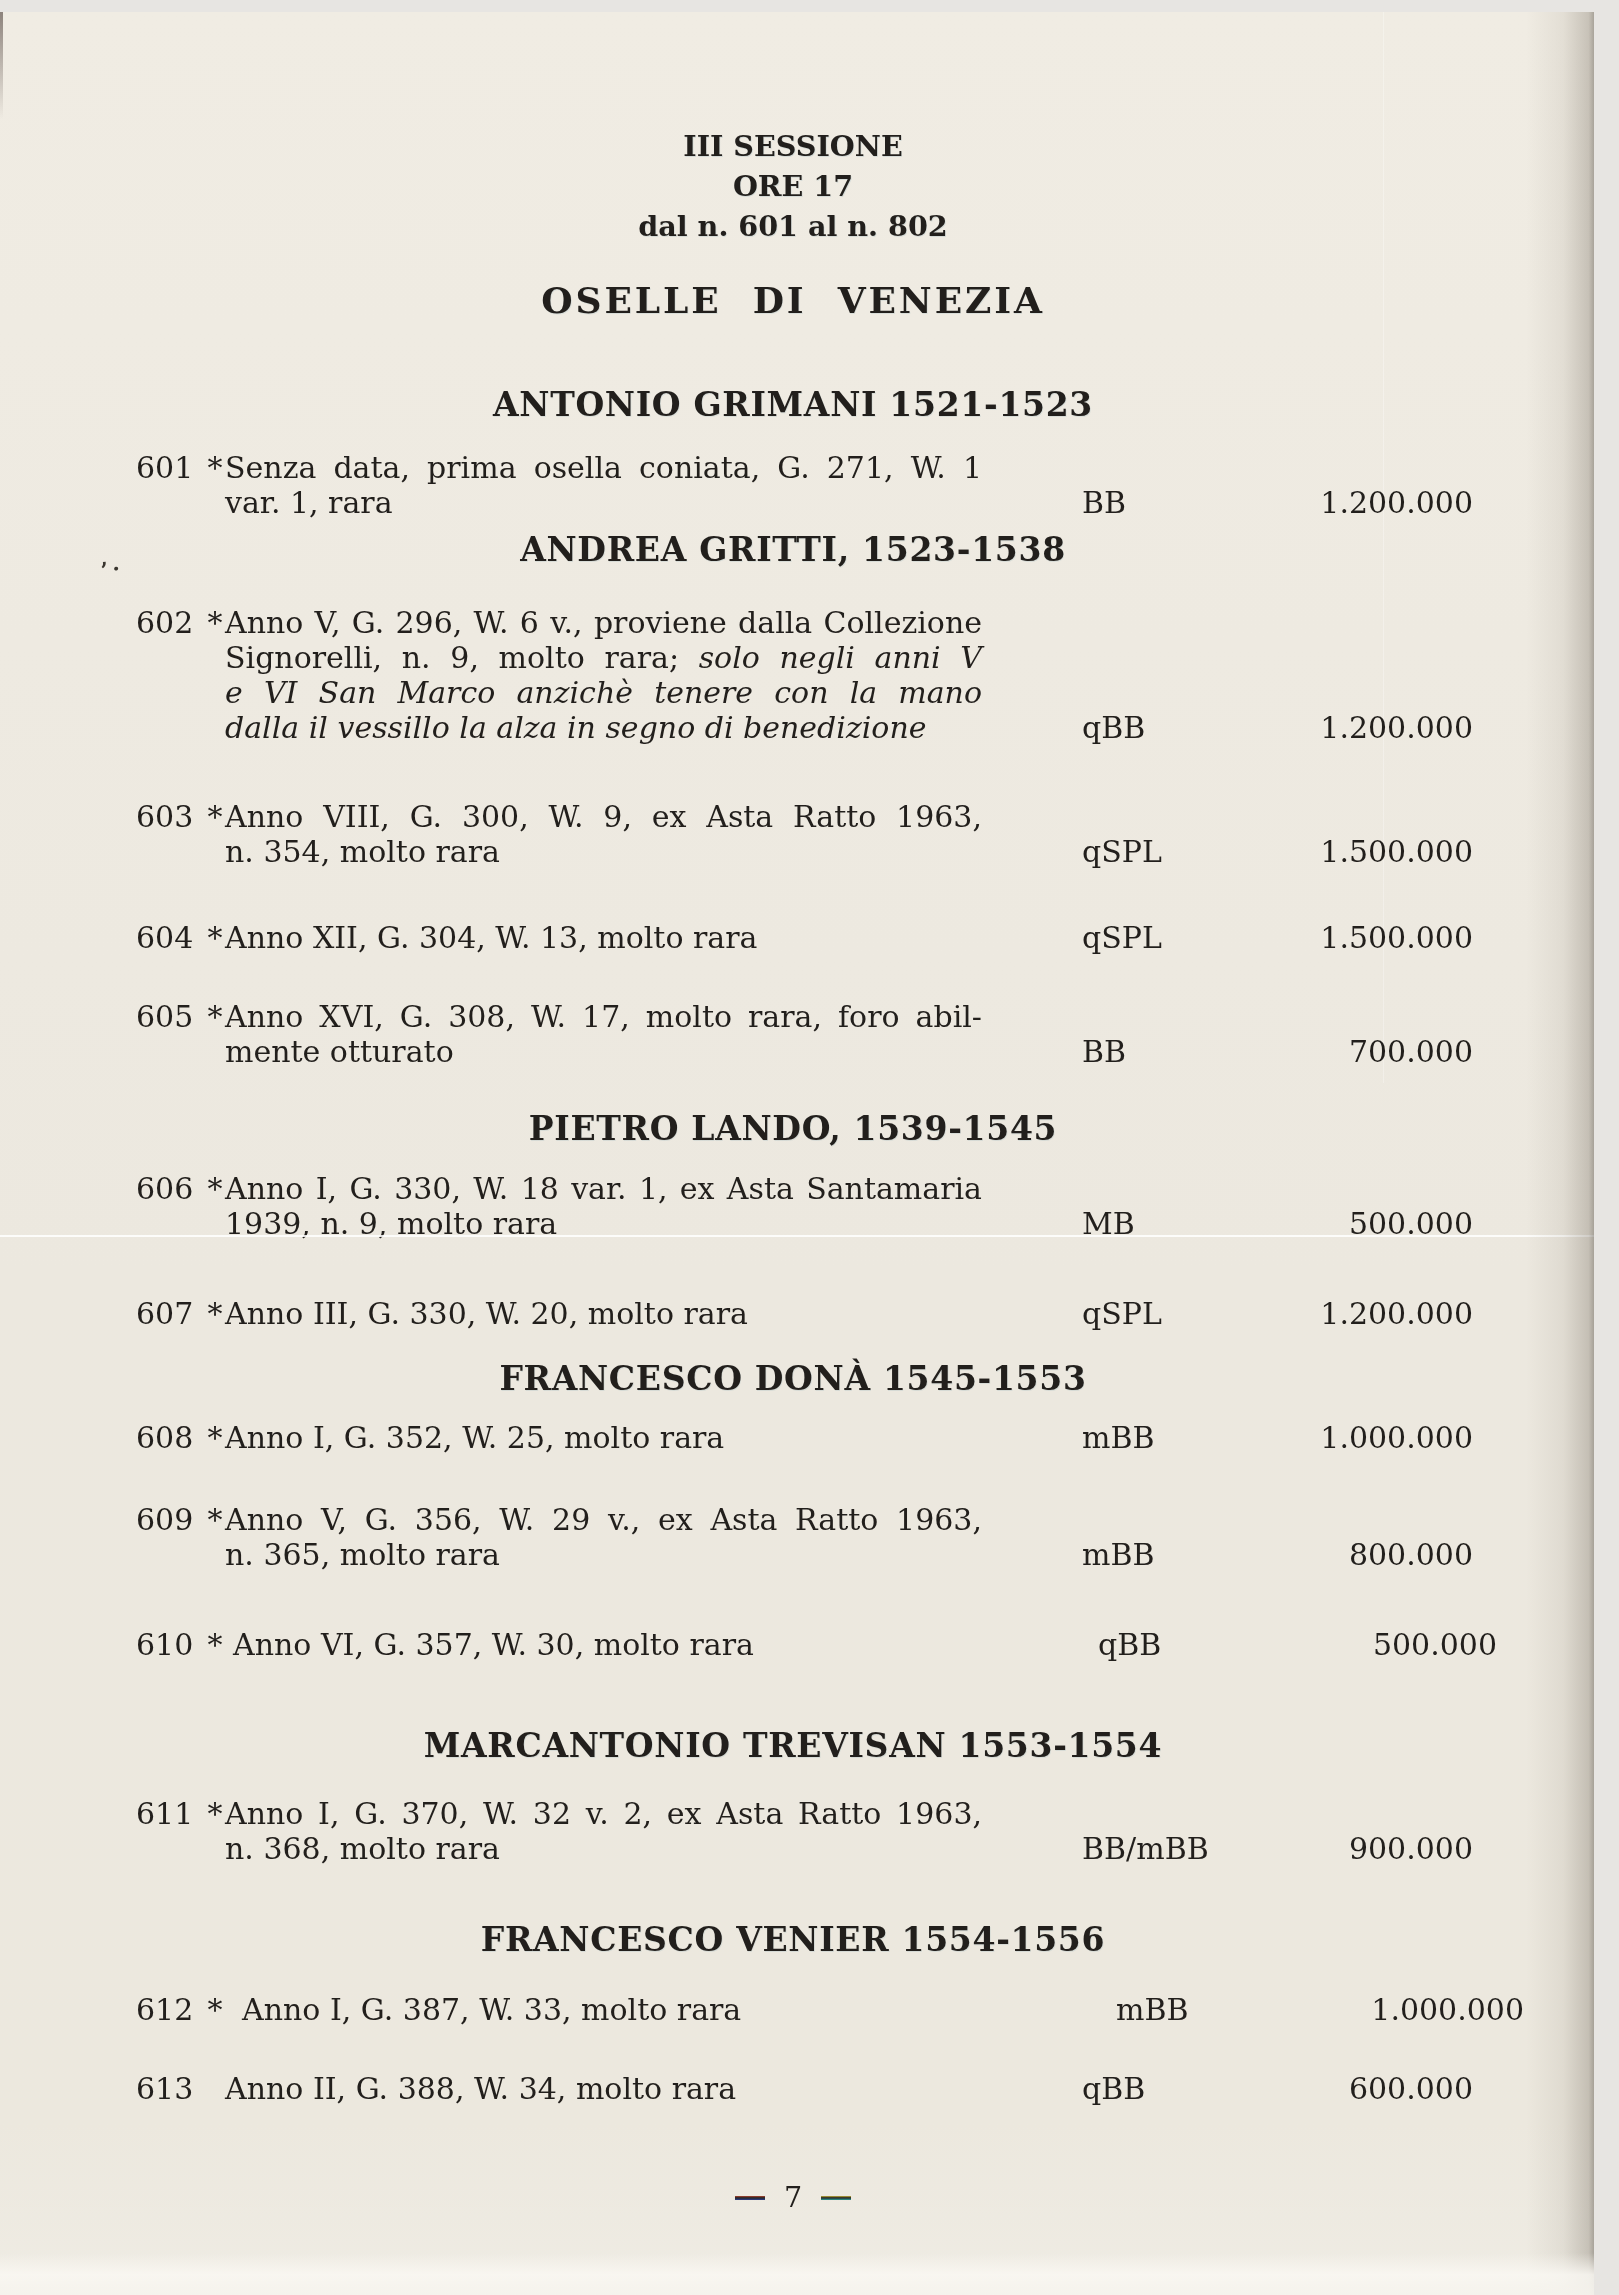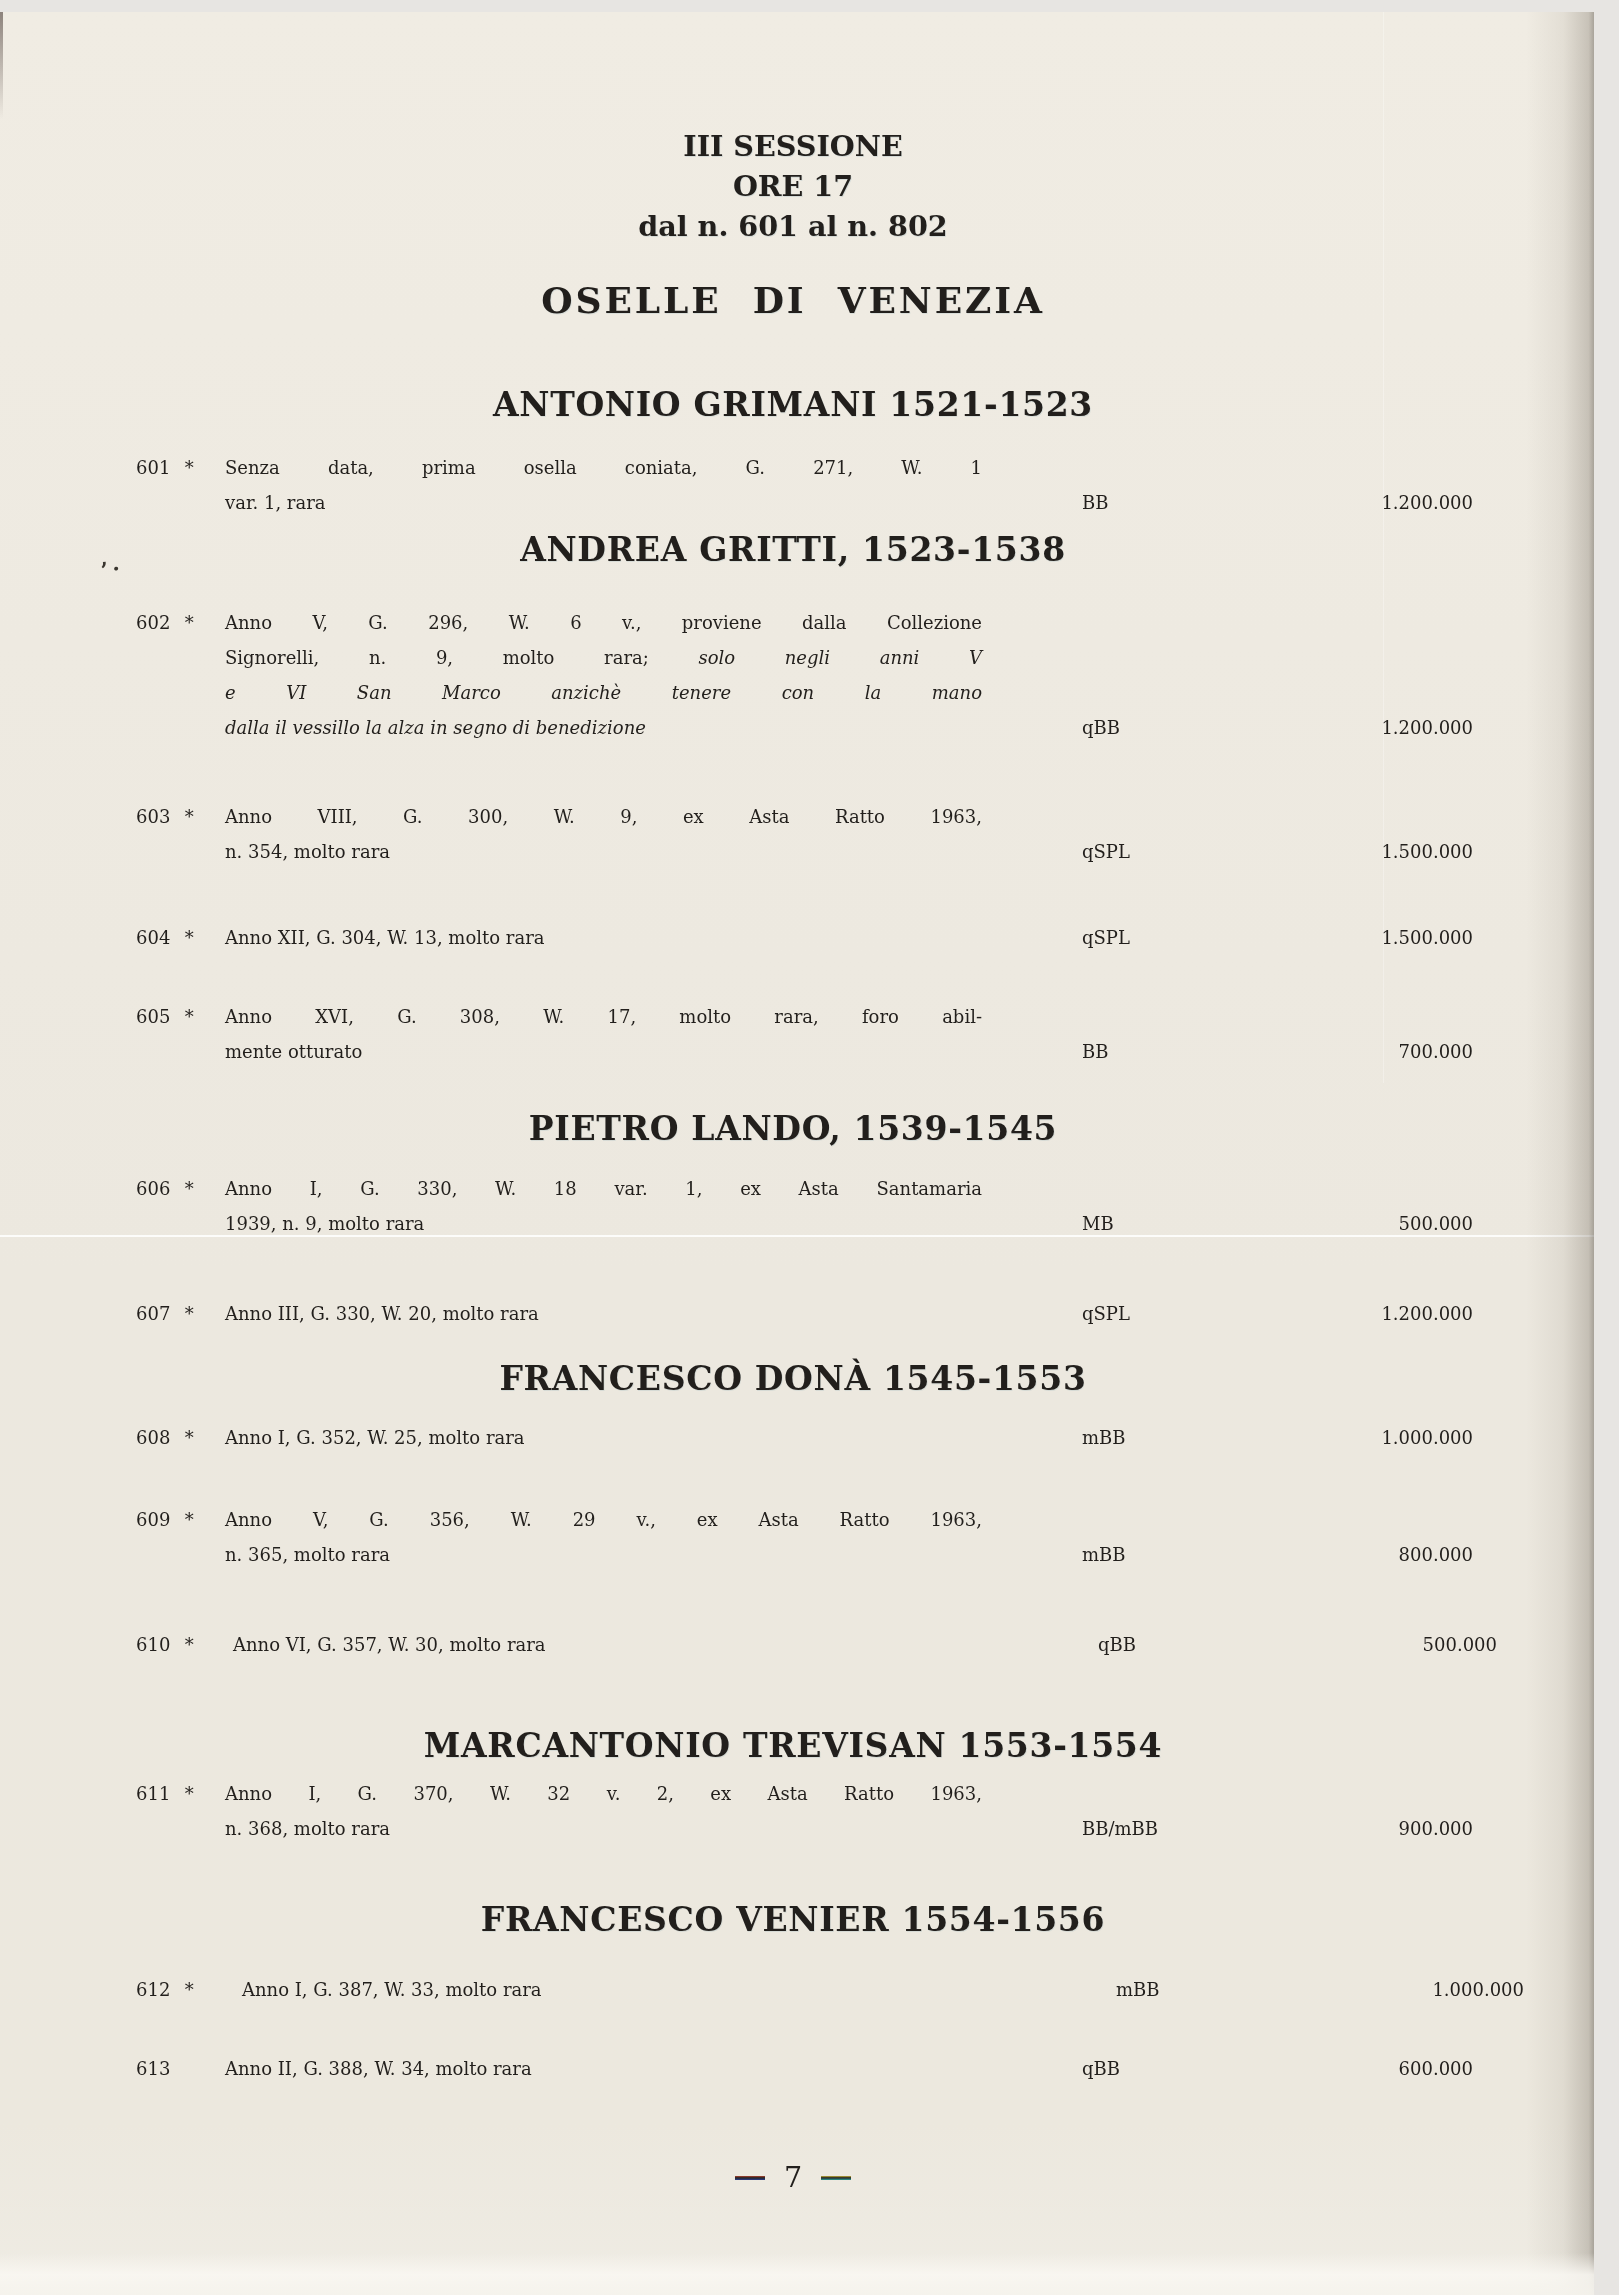--- a/index.html
+++ b/index.html
@@ -60,33 +60,33 @@
   }
   .sec[data-key="grimani"]{margin-top:53px;}
   .sec[data-key="gritti"]{margin-top:10.7px;}
   .sec[data-key="lando"]{margin-top:41px;}
   .sec[data-key="dona"]{margin-top:29px;}
   .sec[data-key="trevisan"]{margin-top:65px;}
   .sec[data-key="venier"]{margin-top:55px;}
   
   .lot{
     display:grid;grid-template-columns:89px 757px 236px 255px;
-    align-items:end;font-size:18px;line-height:35px;
+    align-items:end;font-size:30px;line-height:35px;
   }
   .lot[data-key="601"]{margin-top:27px;}
   .lot[data-key="602"]{margin-top:37px;}
   .lot[data-key="603"]{margin-top:54px;}
   .lot[data-key="604"]{margin-top:51px;}
   .lot[data-key="605"]{margin-top:44px;}
   .lot[data-key="606"]{margin-top:23.6px;}
   .lot[data-key="607"]{margin-top:55px;}
   .lot[data-key="608"]{margin-top:23.6px;}
   .lot[data-key="609"]{margin-top:47px;}
   .lot[data-key="610"]{margin-top:55px;gap:8px;}
-  .lot[data-key="611"]{margin-top:12px;}
+  .lot[data-key="611"]{margin-top:32px;}
   .lot[data-key="612"]{margin-top:34px;gap:17px;}
   .lot[data-key="613"]{margin-top:44px;}
   .lot .num{
     align-self:start;display:flex;
   }
   .lot .star{margin-left:14.3px;}
   .lot .desc{align-self:start;}
   .desc .line{text-align:left;}
   .desc .line.jl{text-align:justify;text-align-last:justify;}
   .desc .it{font-style:italic;}

